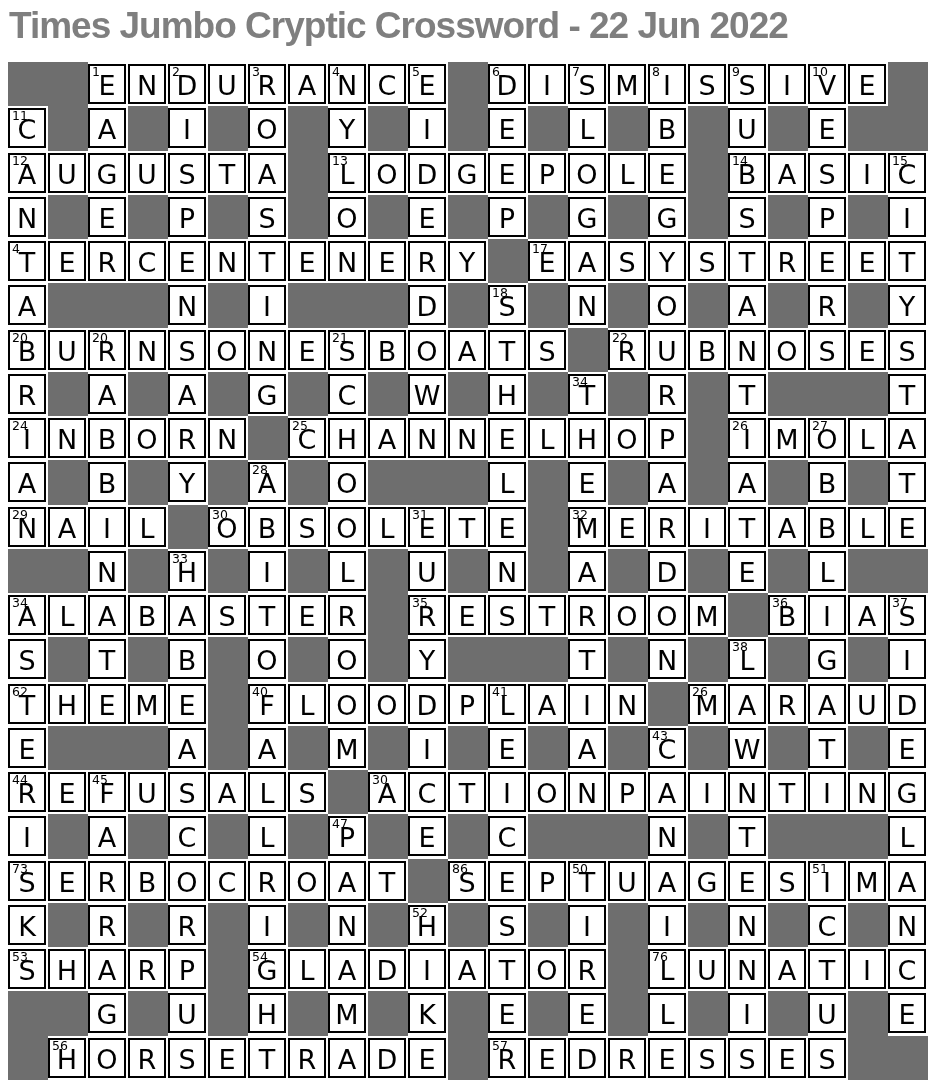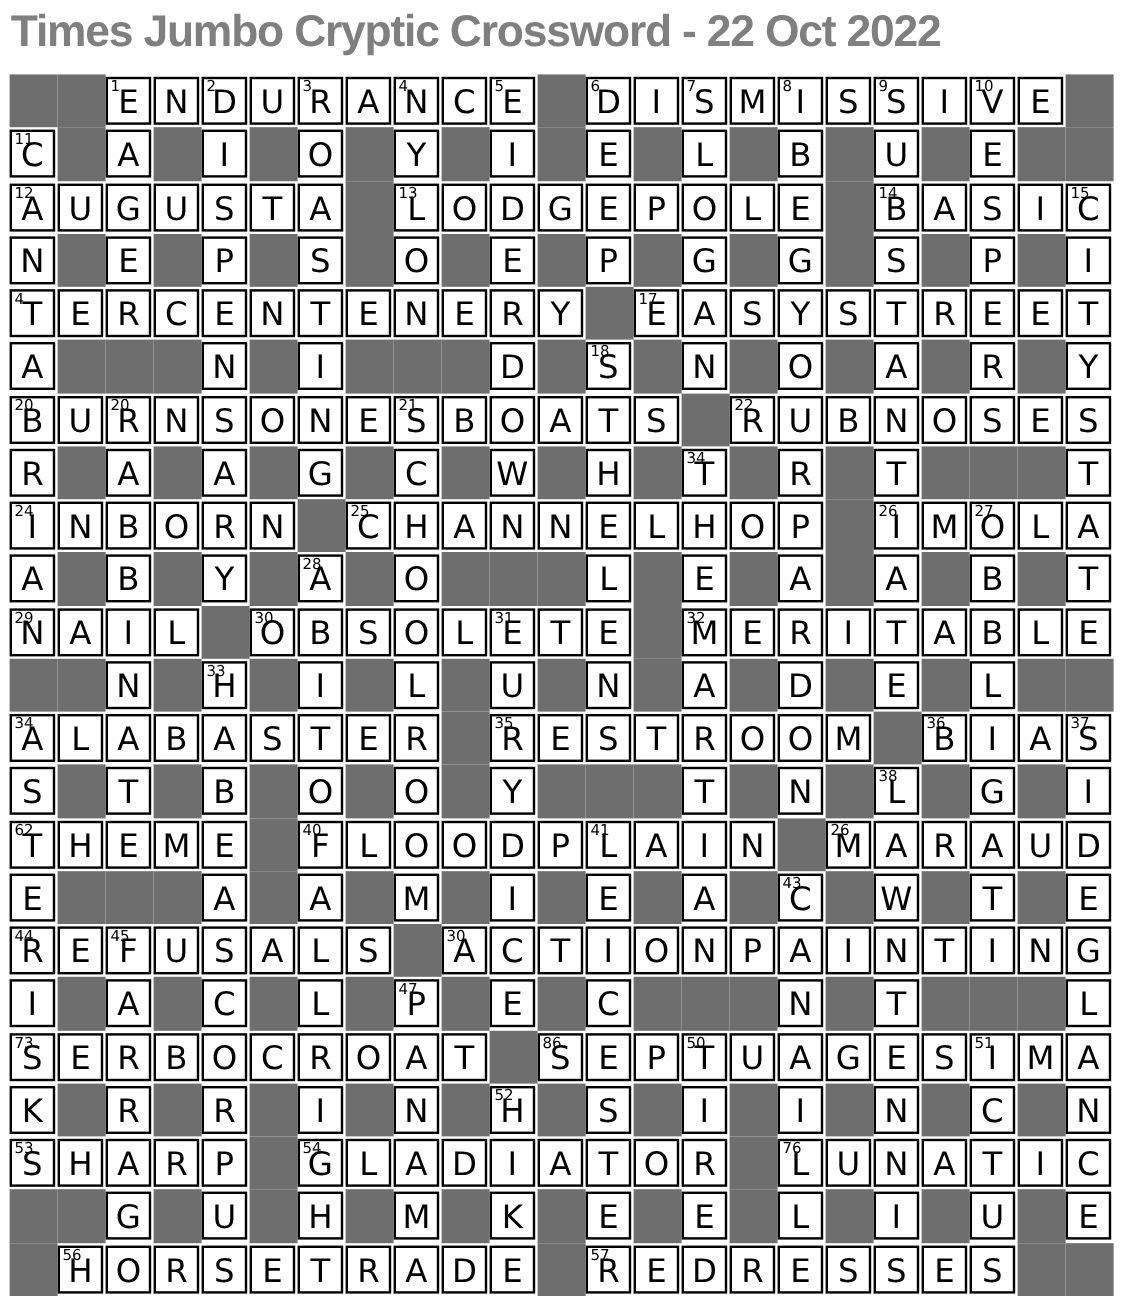--- a/index.html
+++ b/index.html
@@ -49,21 +49,21 @@
     left: 0; right: 0; bottom: 3px;
     text-align: center;
     font-size: 27px;
     line-height: 1;
     color: #000000;
   }
 </style>
 </head>
 <body>
 
-<div class="page-title">Times Jumbo Cryptic Crossword - 22 Oct 2022</div>
+<div class="page-title">Times Jumbo Cryptic Crossword - 22 Jun 2022</div>
 
 <div class="grid">
     <div class="cell black" style="background: rgb(110, 110, 110);"></div>
     <div class="cell black" style="background: rgb(110, 110, 110);"></div>
     <div class="cell white">
       <div class="box">
         <span class="num">1</span>
         <span class="letter">E</span>
       </div>
     </div>

